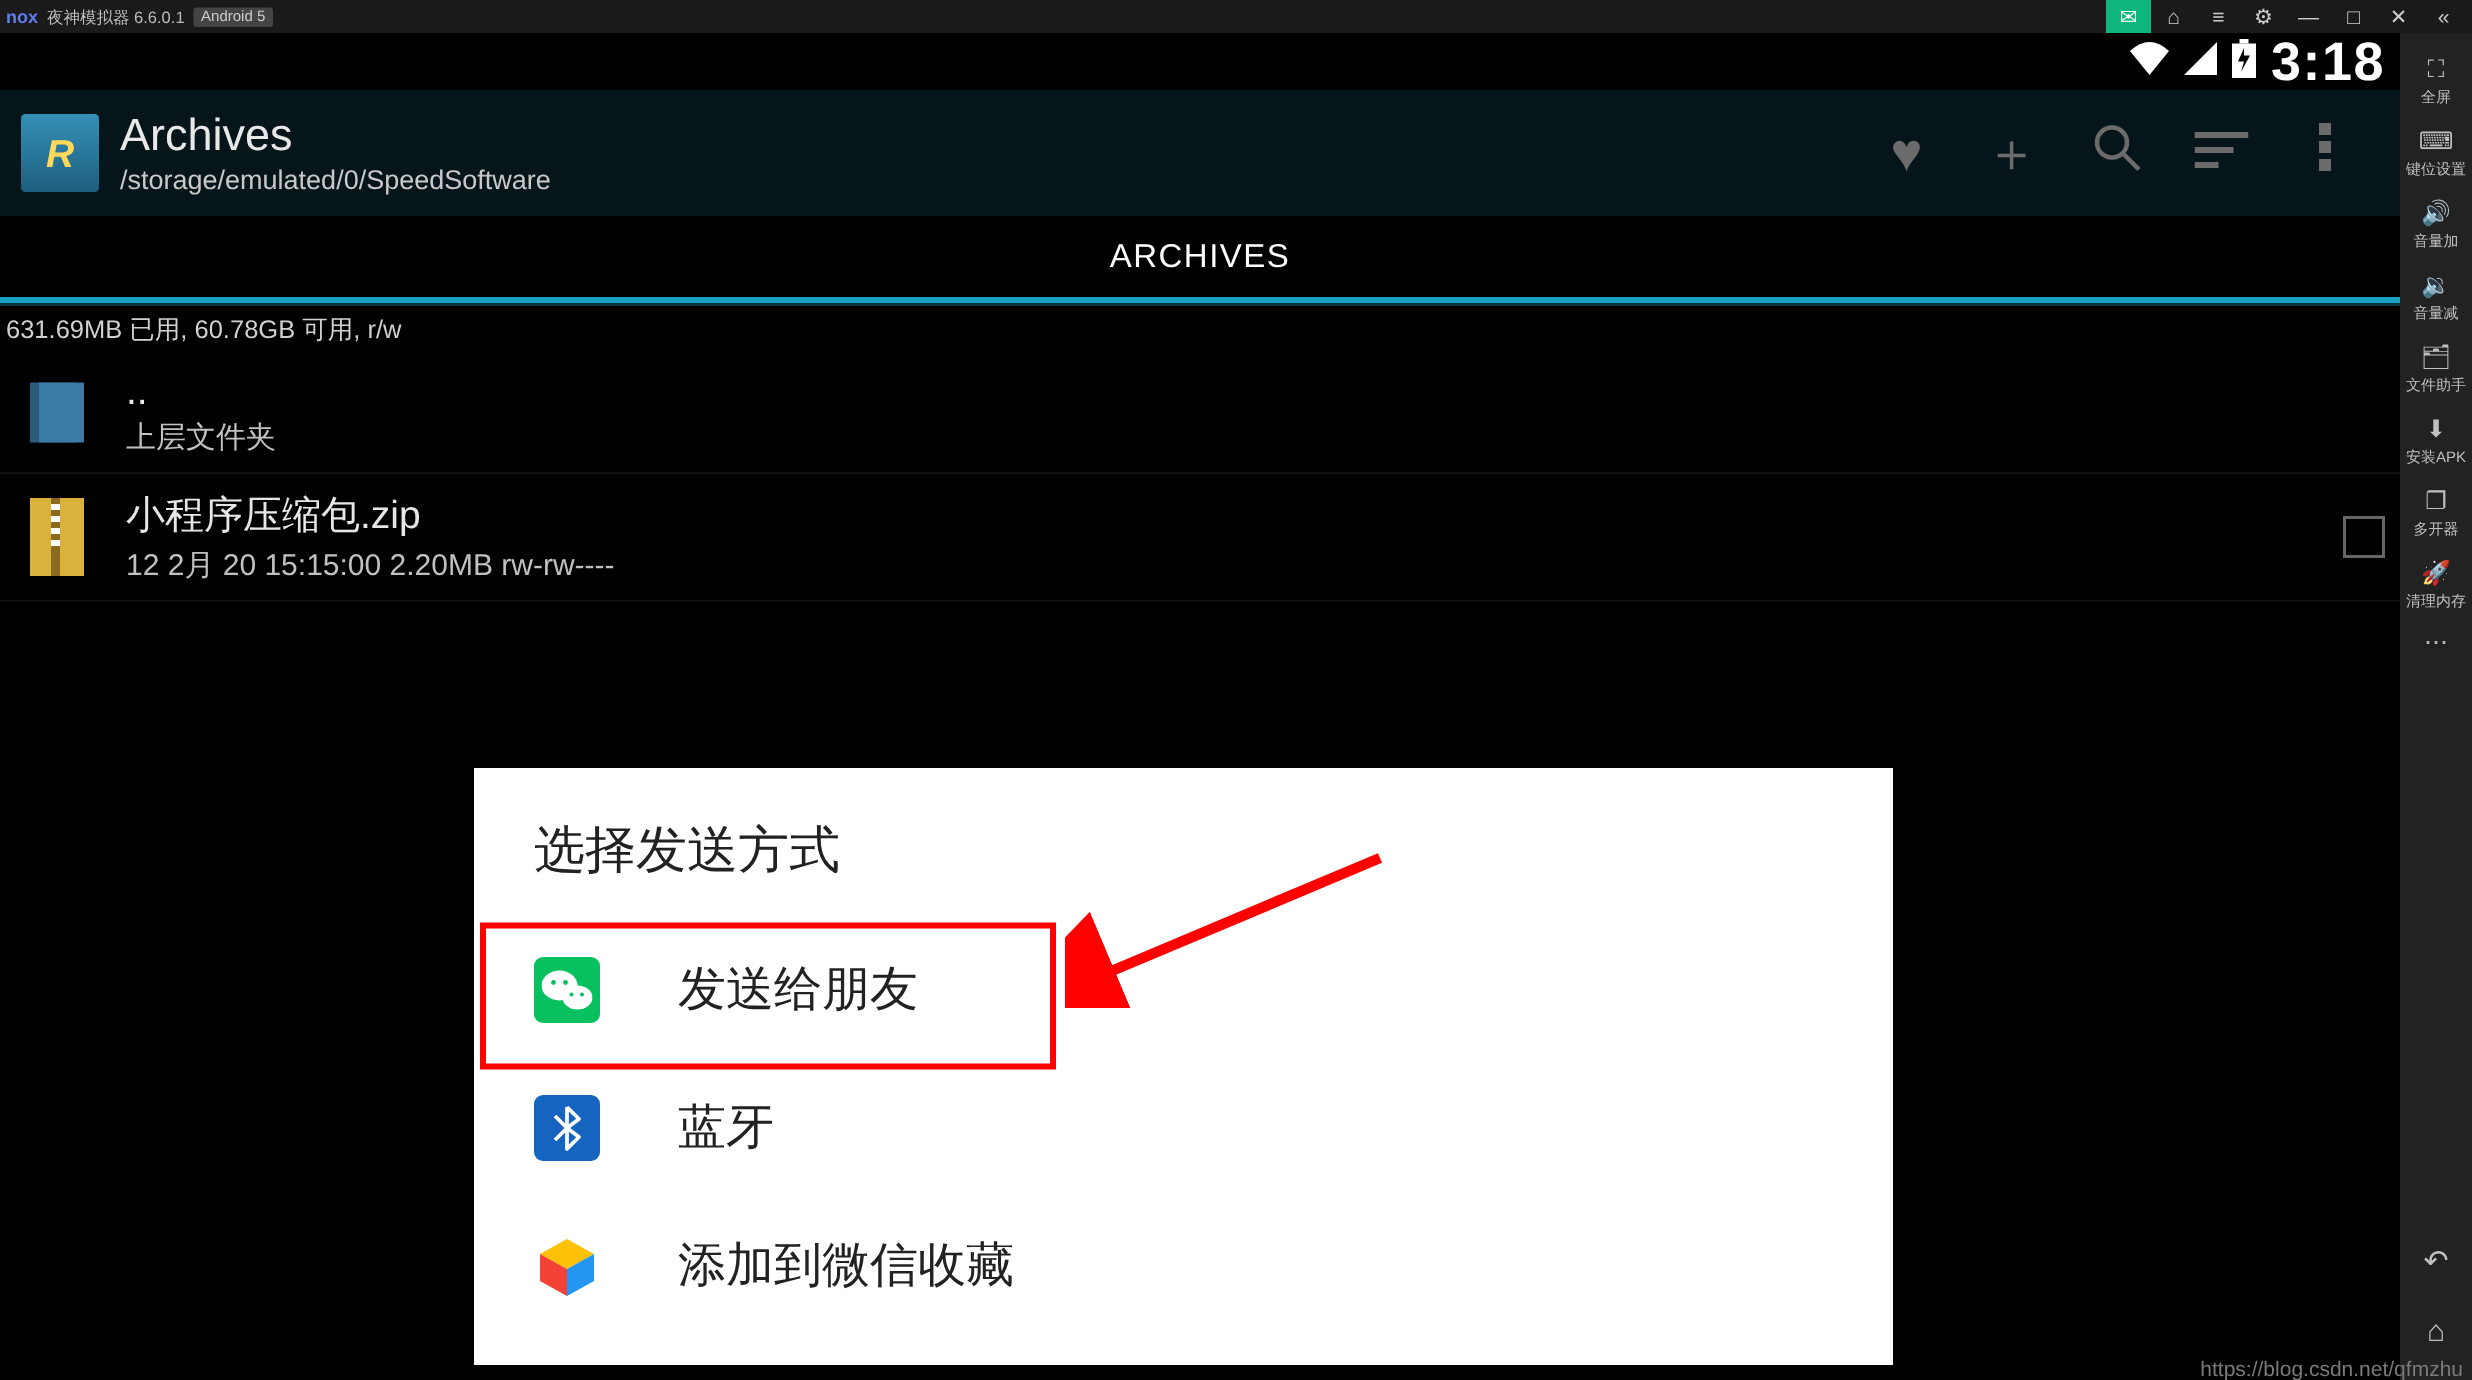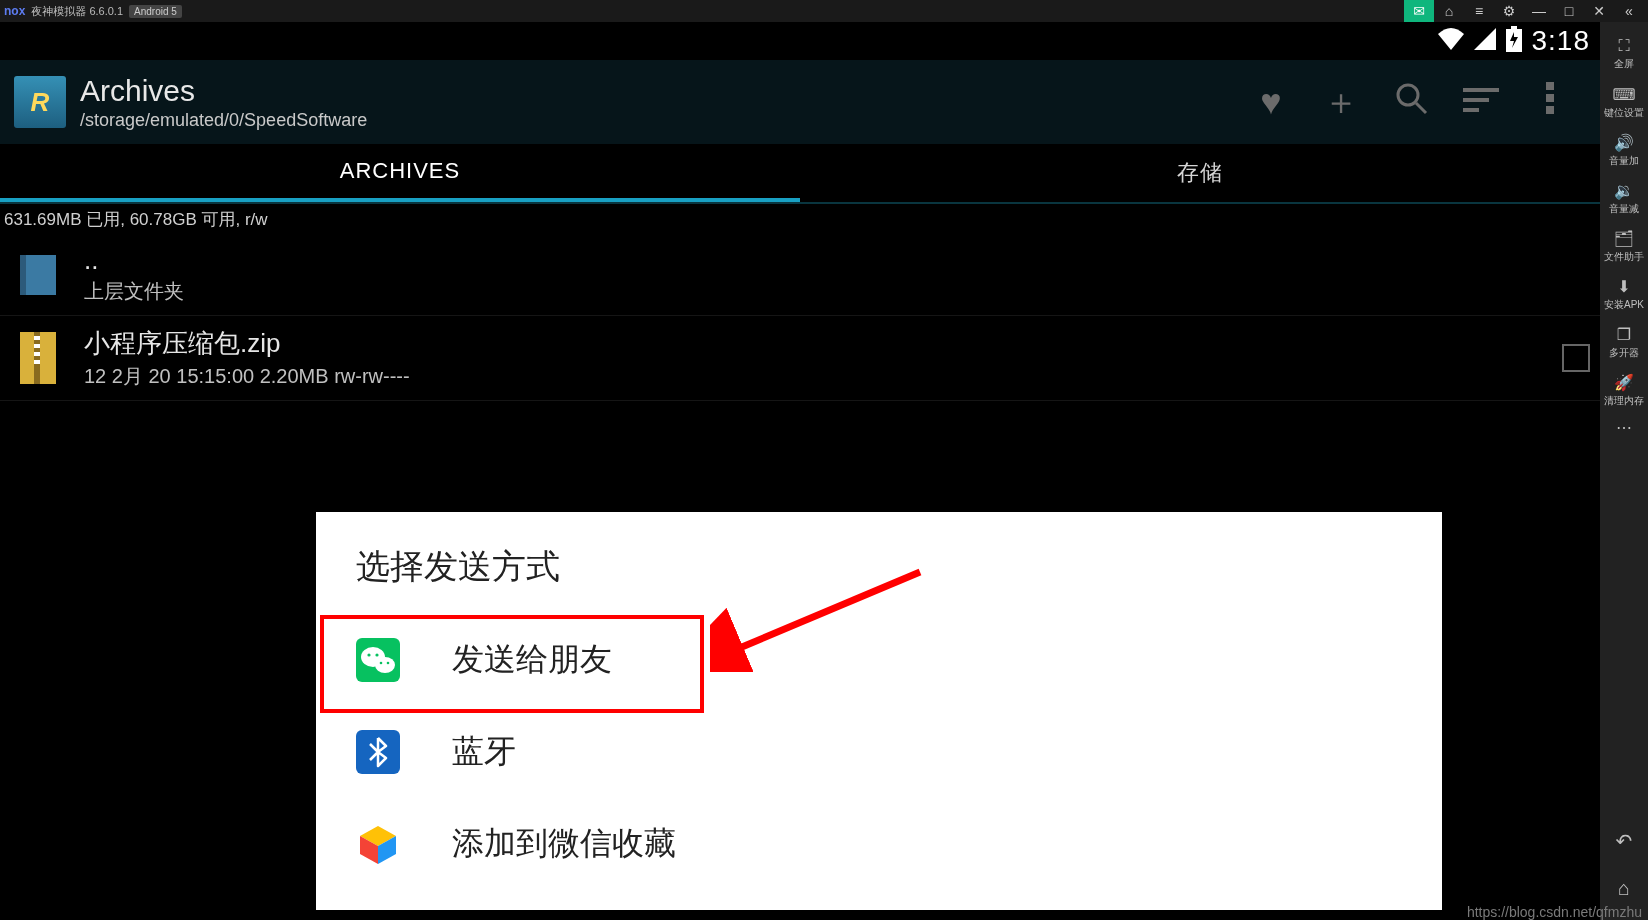--- a/index.html
+++ b/index.html
@@ -63,21 +63,21 @@
   background: #000;
 }
 
 
 .statusbar {
   height: 38px;
   display: flex; align-items: center; justify-content: flex-end;
   padding-right: 10px; gap: 10px;
   color: #fff;
 }
-.statusbar .clock { font-size: 28px; font-weight: 400; letter-spacing: 1px; }
+.statusbar .clock { font-size: 36px; font-weight: 700; letter-spacing: 1px; }
 
 
 .appbar {
   height: 84px;
   display: flex; align-items: center;
   padding: 0 14px;
   background: #06151a;
 }
 .appbar .appicon {
   width: 52px; height: 52px;
@@ -123,21 +123,21 @@
 .row .info .name { color: #e6e6e6; font-size: 26px; }
 .row .info .meta { color: #c0c0c0; font-size: 20px; margin-top: 2px; }
 .row .checkbox {
   margin-left: auto; width: 28px; height: 28px; border: 2px solid #666;
 }
 
 
 .dialog {
   position: absolute;
   left: 316px; top: 490px;
-  width: 1126px;
+  width: 946px;
   background: #fff;
   padding: 32px 0 20px 0;
 }
 .dialog .dlg-title {
   color: #222; font-size: 34px; padding: 0 40px 24px 40px;
 }
 .dialog .opt {
   display: flex; align-items: center; gap: 52px;
   padding: 24px 40px;
   font-size: 32px; color: #222;
@@ -288,21 +288,20 @@
             <rect y="2" width="8" height="8" fill="#6b6b6b"></rect>
             <rect y="14" width="8" height="8" fill="#6b6b6b"></rect>
             <rect y="26" width="8" height="8" fill="#6b6b6b"></rect>
           </svg>
     </span>
       </div>
   </div>
 
   <div class="tabs">
     <div class="tab active">ARCHIVES</div>
-    <div class="tab">存储</div>
   </div>
 
   <div class="storage-info">631.69MB 已用, 60.78GB 可用, r/w</div>
 
   <div class="row">
     <div class="folder-ico">
       <svg class="folder-svg" viewBox="0 0 48 48">
           <rect x="6" y="4" width="30" height="40" fill="#2c5a7a"></rect>
           <rect x="12" y="4" width="30" height="40" fill="#3b7aa3"></rect>
         </svg>

